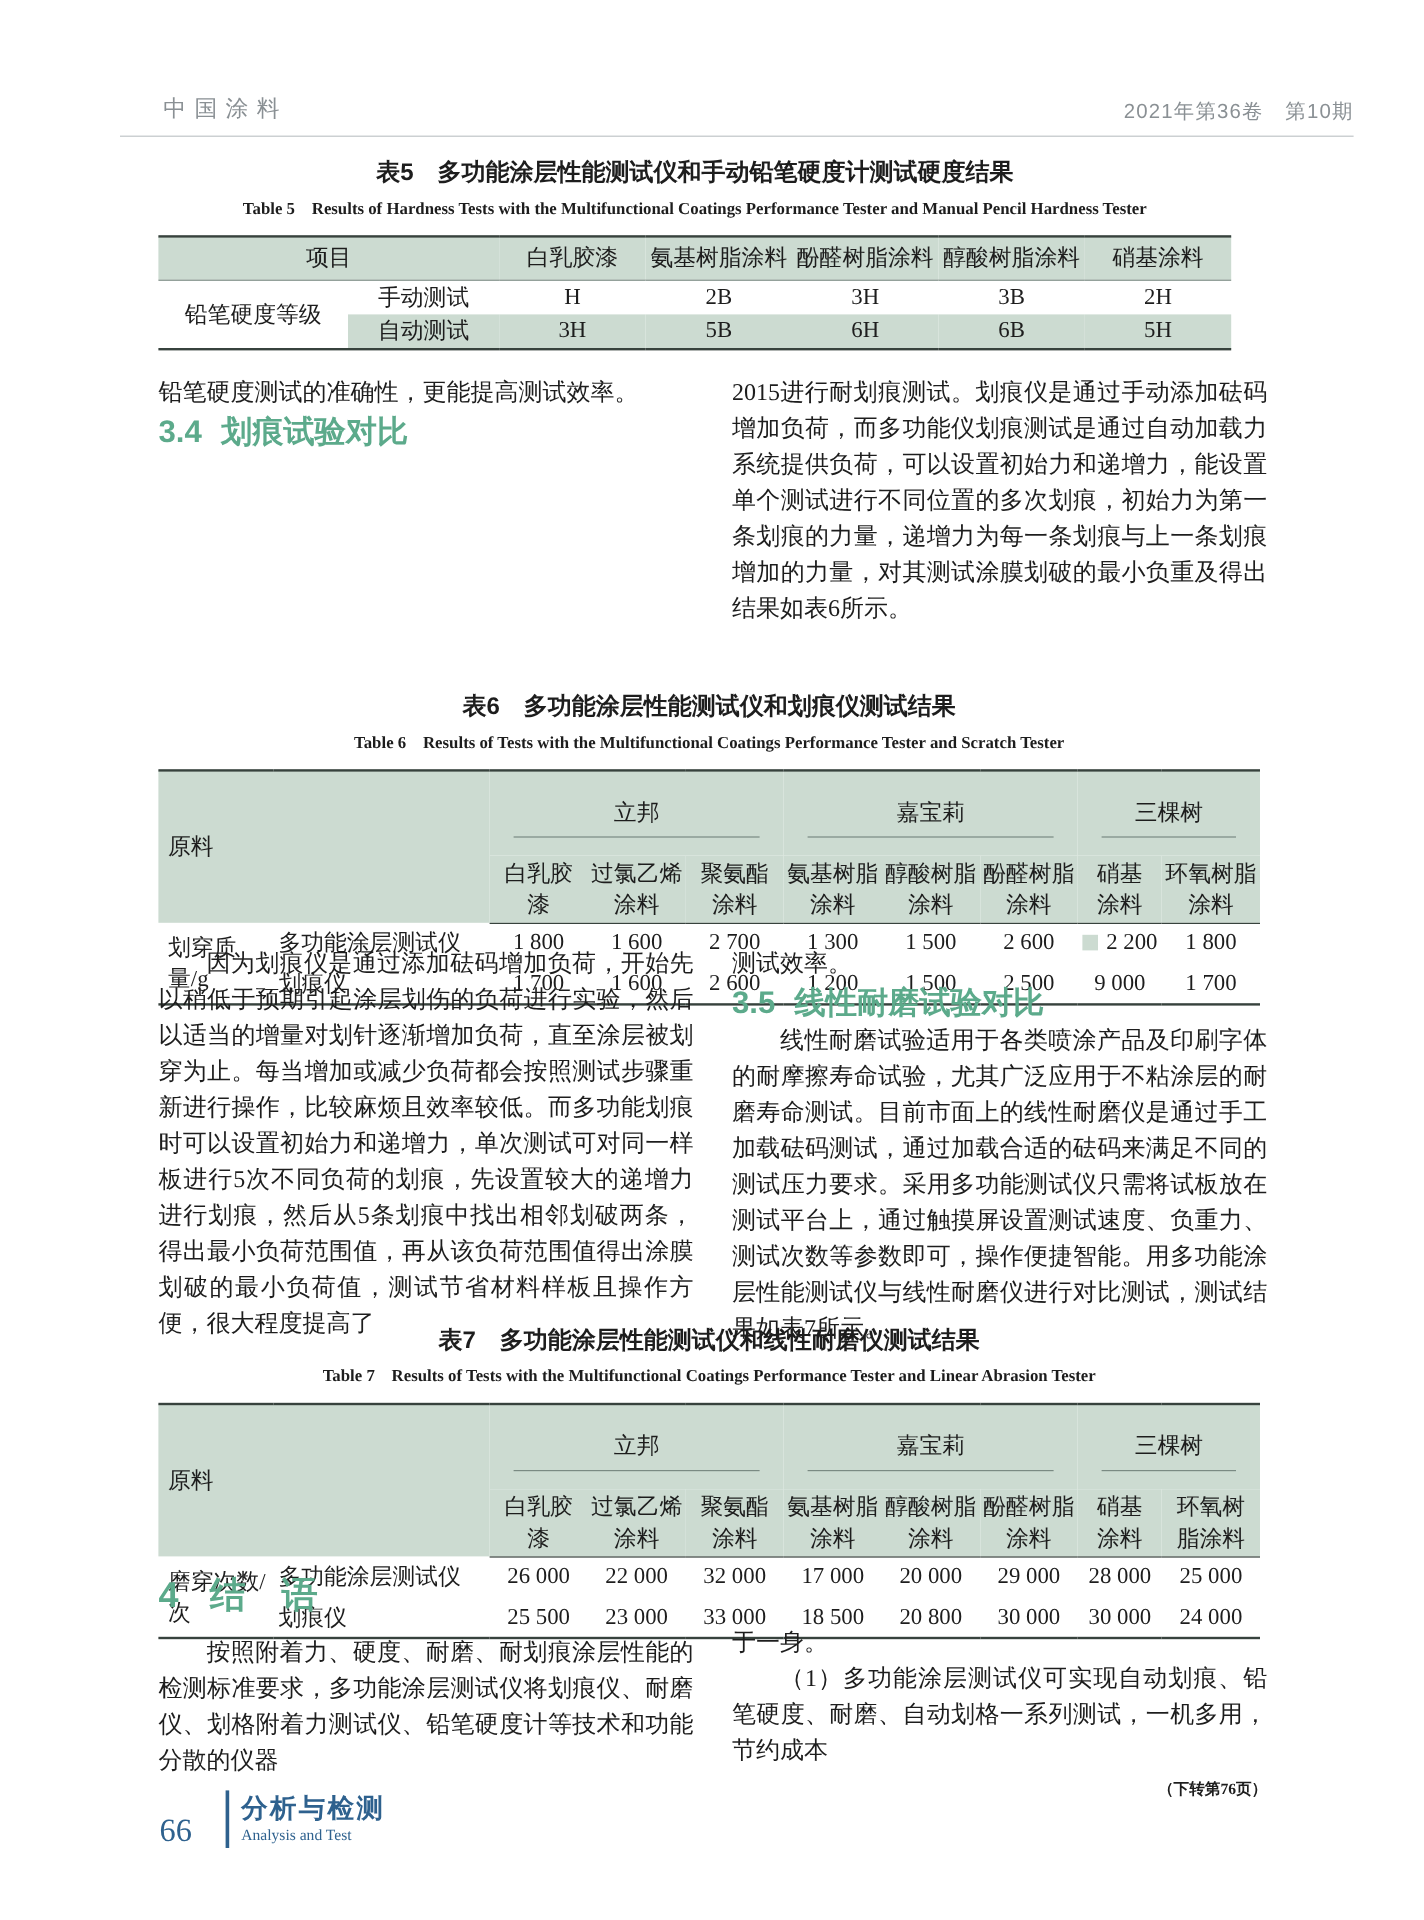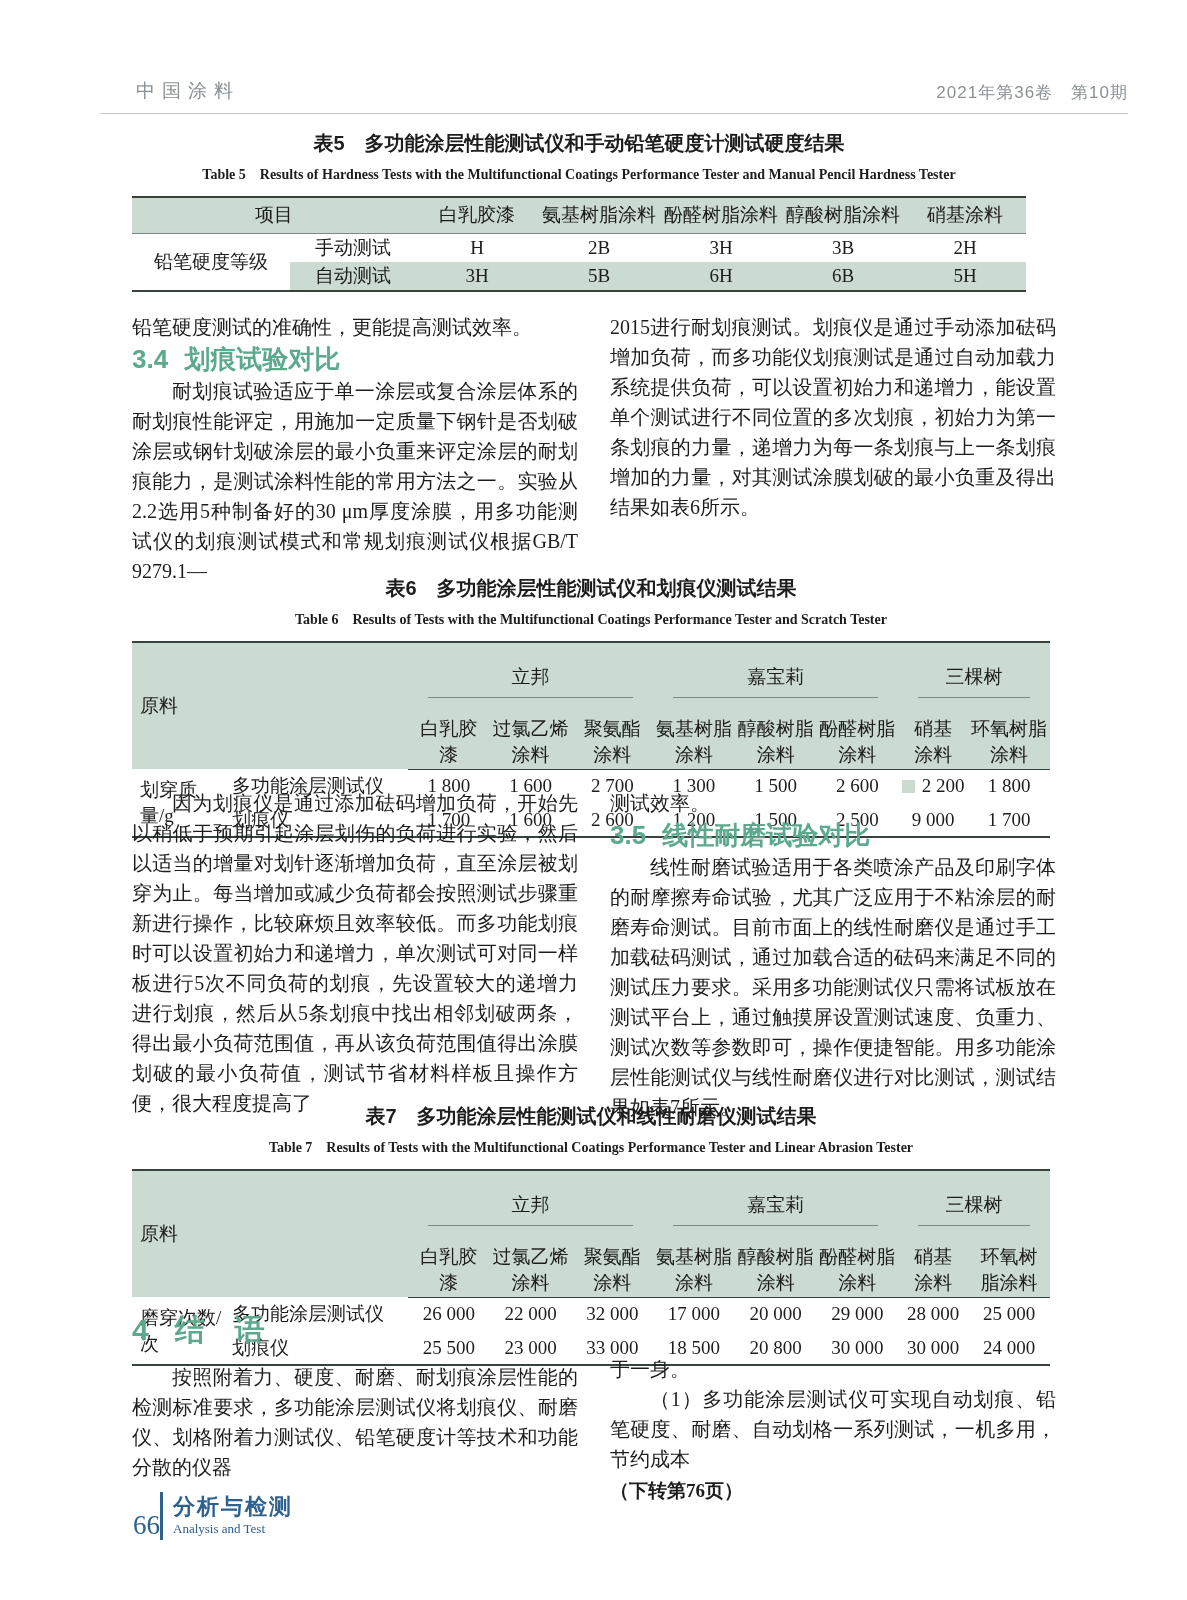--- a/index.html
+++ b/index.html
@@ -47,25 +47,25 @@
   .tb1 { top:312px; } .tb2 { top:788px; } .tb3 { top:1310px; }
   .col { width:446px; font-size:20px; line-height:30px; text-align:justify; }
   .col p.indent { text-indent:2em; }
   .sub-heading { color:var(--accent,#5caa8b); font-weight:bold; font-size:26px;
     font-family:"Liberation Sans","DejaVu Sans",sans-serif; line-height:34px; }
   .sub-heading .num { margin-right:16px; }
   .big-heading { color:var(--accent,#5caa8b); font-weight:bold; font-size:30px;
     font-family:"Liberation Sans","DejaVu Sans",sans-serif; line-height:40px; margin-bottom:12px; }
   .big-heading .num { margin-right:26px; }
   .right-pad { margin-top:44px; }
-  .cont-note { text-align:left; font-weight:bold; font-size:19px; margin-top:2px; }
+  .cont-note { text-align:right; font-weight:bold; font-size:13px; margin-top:2px; }
 
   
   .page-footer { position:absolute; top:1492px; left:133px; display:flex; align-items:center; }
-  .page-num { font-size:27px; color:var(--footer_blue,#2e618e); margin-right:0;
+  .page-num { font-size:27px; color:var(--footer_blue,#2e618e); margin-right:28px;
     align-self:flex-end; line-height:30px; }
   .footer-bar { width:3px; height:48px; background:var(--footer_blue,#2e618e); margin-right:10px; }
   .footer-cn { font-size:22px; font-weight:bold; color:var(--footer_blue,#2e618e);
     letter-spacing:2px; font-family:"Liberation Sans","DejaVu Sans",sans-serif; line-height:26px; }
   .footer-en { font-size:13px; color:var(--footer_blue,#2e618e); line-height:18px; }
 </style>
 </head>
 <body>
 
 <div class="page-header">
@@ -115,21 +115,20 @@
   </tbody>
     </table>
 </div>
 
 <div class="textblock tb1">
   <div class="col">
     <p>铅笔硬度测试的准确性，更能提高测试效率。</p>
     <div class="sub-heading">
       <span class="num">3.4</span><span>划痕试验对比</span>
     </div>
-    <p class="indent">耐划痕试验适应于单一涂层或复合涂层体系的耐划痕性能评定，用施加一定质量下钢针是否划破涂层或钢针划破涂层的最小负重来评定涂层的耐划痕能力，是测试涂料性能的常用方法之一。实验从2.2选用5种制备好的30 μm厚度涂膜，用多功能测试仪的划痕测试模式和常规划痕测试仪根据GB/T 9279.1—</p>
   </div>
   <div class="col">
     <p>2015进行耐划痕测试。划痕仪是通过手动添加砝码增加负荷，而多功能仪划痕测试是通过自动加载力系统提供负荷，可以设置初始力和递增力，能设置单个测试进行不同位置的多次划痕，初始力为第一条划痕的力量，递增力为每一条划痕与上一条划痕增加的力量，对其测试涂膜划破的最小负重及得出结果如表6所示。</p>
   </div>
 </div>
 
 <div class="tblock t6">
   <div class="tbl-title-cn">表6　多功能涂层性能测试仪和划痕仪测试结果</div>
   <div class="tbl-title-en">Table 6　Results of Tests with the Multifunctional Coatings Performance Tester and Scratch Tester</div>
   <table>

